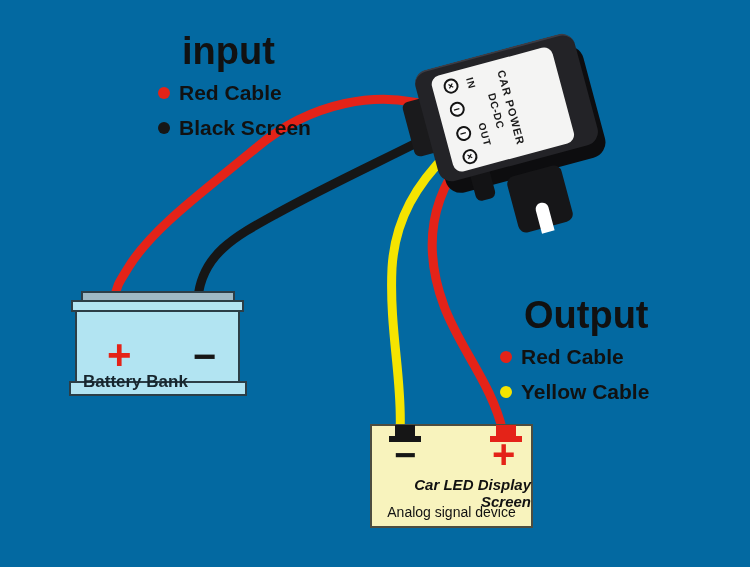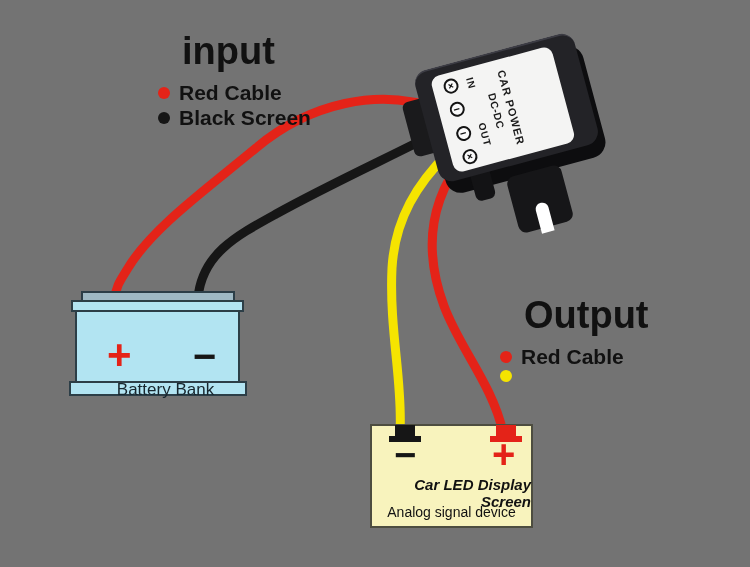--- a/index.html
+++ b/index.html
@@ -1,31 +1,31 @@
 <!DOCTYPE html>
 <html><head>
 <meta charset="utf-8">
 <style>
   html,body{margin:0;padding:0;background:#fff;}
   .canvas{
-    position:relative;width:750px;height:567px;background:#737373;overflow:hidden;
+    position:relative;width:750px;height:567px;background:#0369a1;overflow:hidden;
     font-family:"Liberation Sans",sans-serif;
   }
   
   .cables{position:absolute;left:0;top:0;width:750px;height:567px;}
   .cable{fill:none;stroke-width:9;stroke-linecap:round;}
 
   
   .legend{position:absolute;}
   .legend-title{font-weight:bold;color:#111;line-height:1;}
   .input-legend{left:158px;top:32px;width:190px;}
   .input-legend .legend-title{font-size:38px;padding-left:24px;}
   .output-legend{left:500px;top:296px;width:210px;}
   .output-legend .legend-title{font-size:38px;padding-left:24px;}
-  .legend-items{margin-top:11px;display:flex;flex-direction:column;gap:1px;}
+  .legend-items{margin-top:11px;display:flex;flex-direction:column;gap:11px;}
   .legend-item{display:flex;align-items:center;gap:9px;}
   .dot{width:12px;height:12px;border-radius:50%;flex:0 0 auto;}
   .legend-label{font-size:21px;font-weight:bold;color:#111;white-space:nowrap;}
 
   
   .converter{position:absolute;left:398px;top:20px;width:200px;height:215px;}
   .conv-ear{position:absolute;left:10px;top:78px;width:36px;height:56px;background:#1a1a1c;border-radius:6px;transform:rotate(-15deg);}
   .conv-shadow{position:absolute;left:26px;top:30px;width:165px;height:115px;background:#0d0d0f;border-radius:16px;transform:translate(8px,12px) rotate(-15deg);}
   .conv-tab{position:absolute;left:114px;top:150px;width:56px;height:58px;background:#161618;border-radius:8px;transform:rotate(-15deg);}
   .tab-notch{position:absolute;left:21px;bottom:-5px;width:13px;height:30px;background:#fff;border-radius:6px 6px 0 0;}
@@ -46,21 +46,21 @@
 
   
   .battery{position:absolute;left:69px;top:283px;width:178px;height:114px;}
   .bat-part{position:absolute;border:2px solid #2c3e47;box-sizing:border-box;}
   .bat-strip{left:12px;top:8px;width:154px;height:11px;}
   .bat-lid{left:2px;top:17px;width:173px;height:12px;}
   .bat-body{left:6px;top:27px;width:165px;height:73px;}
   .bat-base{left:0;top:98px;width:178px;height:15px;}
   .bat-plus{position:absolute;left:30px;top:22px;font-size:42px;font-weight:900;line-height:1;}
   .bat-minus{position:absolute;right:22px;top:24px;font-size:40px;font-weight:900;line-height:1;}
-  .bat-label{position:absolute;left:6px;top:60px;width:165px;text-align:center;font-size:17px;font-weight:normal;color:#17262e;margin-top:8px;}
+  .bat-label{position:absolute;left:6px;top:60px;width:165px;text-align:left;font-size:17px;font-weight:bold;color:#17262e;}
 
   
   .display-box{position:absolute;left:370px;top:424px;width:163px;height:104px;border:2px solid #4d4d40;box-sizing:border-box;}
   .connector{position:absolute;top:-1px;width:20px;height:12px;}
   .connector::after{content:"";position:absolute;left:-6px;top:11px;width:32px;height:6px;background:inherit;}
   .conn-black{left:23px;}
   .conn-red{left:124px;}
   .disp-minus{position:absolute;left:22px;top:10px;font-size:38px;font-weight:900;line-height:1;}
   .disp-plus{position:absolute;left:120px;top:8px;font-size:40px;font-weight:900;line-height:1;}
   .disp-line1{position:absolute;left:0;top:50px;width:100%;text-align:right;font-size:15px;font-weight:bold;color:#111;font-style:italic;}
@@ -94,20 +94,21 @@
 
   <div class="legend output-legend">
     <div class="legend-title">Output</div>
     <div class="legend-items">
       <div class="legend-item">
         <span class="dot" style="background: rgb(228, 35, 24);"></span>
         <span class="legend-label">Red Cable</span>
       </div>
       <div class="legend-item">
         <span class="dot" style="background: rgb(245, 228, 0);"></span>
+        <span class="legend-label">Yellow Cable</span>
       </div>
     </div>
   </div>
 
   <div class="converter">
     <div class="conv-ear"></div>
     <div class="conv-shadow"></div>
     <div class="conv-bump"></div>
     <div class="conv-tab">
       <span class="tab-notch"></span>

